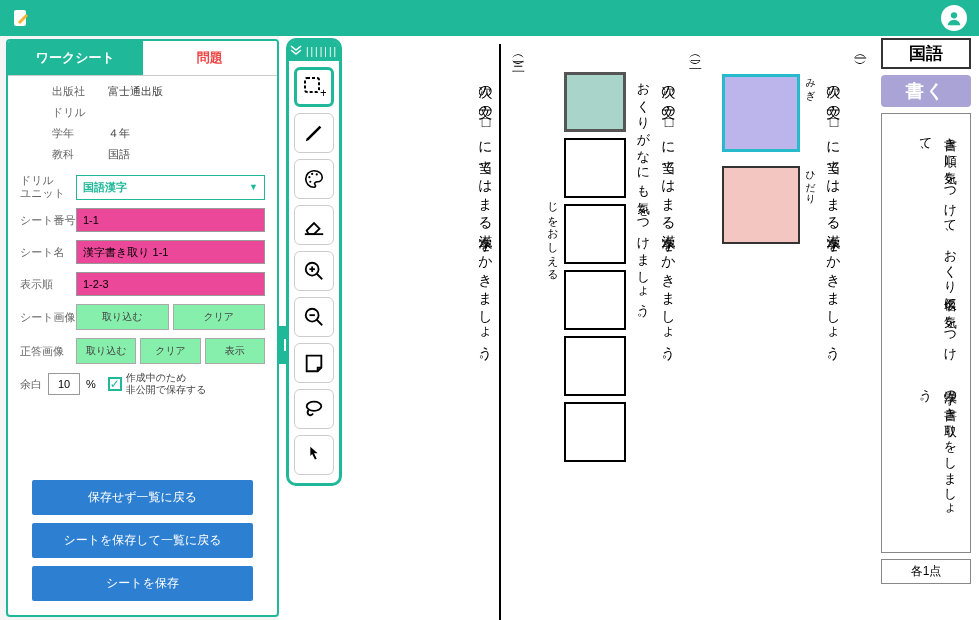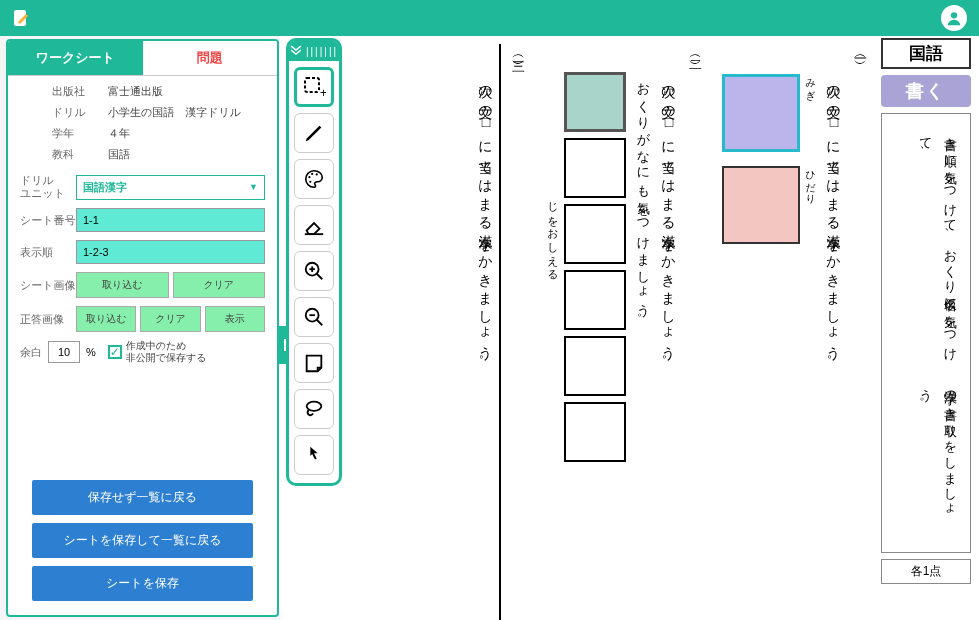--- a/index.html
+++ b/index.html
@@ -113,21 +113,21 @@
     }
     .select .arrow {
       color: #1fb99a;
       font-size: 9px;
     }
     .textin {
       border: 1px solid #999;
       padding: 5px 6px;
       font-size: 11px;
       flex: 1;
-      background: #5eead4;
+      background: #ec4899;
     }
     .sbtn {
       border: 1px solid #aaa;
       padding: 5px 0;
       font-size: 10px;
       background: #86efac;
       text-align: center;
       flex: 1;
       cursor: pointer;
     }
@@ -360,21 +360,20 @@
       <div class="tab">問題</div>
     </div>
 
     <div class="meta-list">
       <div class="meta-row">
           <div class="label">出版社</div>
           <div class="value">富士通出版</div>
         </div>
       <div class="meta-row">
           <div class="label">ドリル</div>
-          <div class="value">小学生の国語　漢字ドリル</div>
         </div>
       <div class="meta-row">
           <div class="label">学年</div>
           <div class="value">４年</div>
         </div>
       <div class="meta-row">
           <div class="label">教科</div>
           <div class="value">国語</div>
         </div>
     </div>
@@ -387,20 +386,26 @@
           <div class="select">
             <span>国語漢字</span>
             <span class="arrow">▼</span>
           </div>
         </div>
       </div>
       <div class="form-row">
         <div class="flabel">シート番号</div>
         <div class="fctrl">
             <input class="textin" value="1-1" style="">
+          </div>
+      </div>
+      <div class="form-row">
+        <div class="flabel">シート名</div>
+        <div class="fctrl">
+            <input class="textin" value="漢字書き取り 1-1" style="">
           </div>
       </div>
       <div class="form-row">
         <div class="flabel">表示順</div>
         <div class="fctrl">
             <input class="textin" value="1-2-3" style="">
           </div>
       </div>
       <div class="form-row">
         <div class="flabel">シート画像</div>

